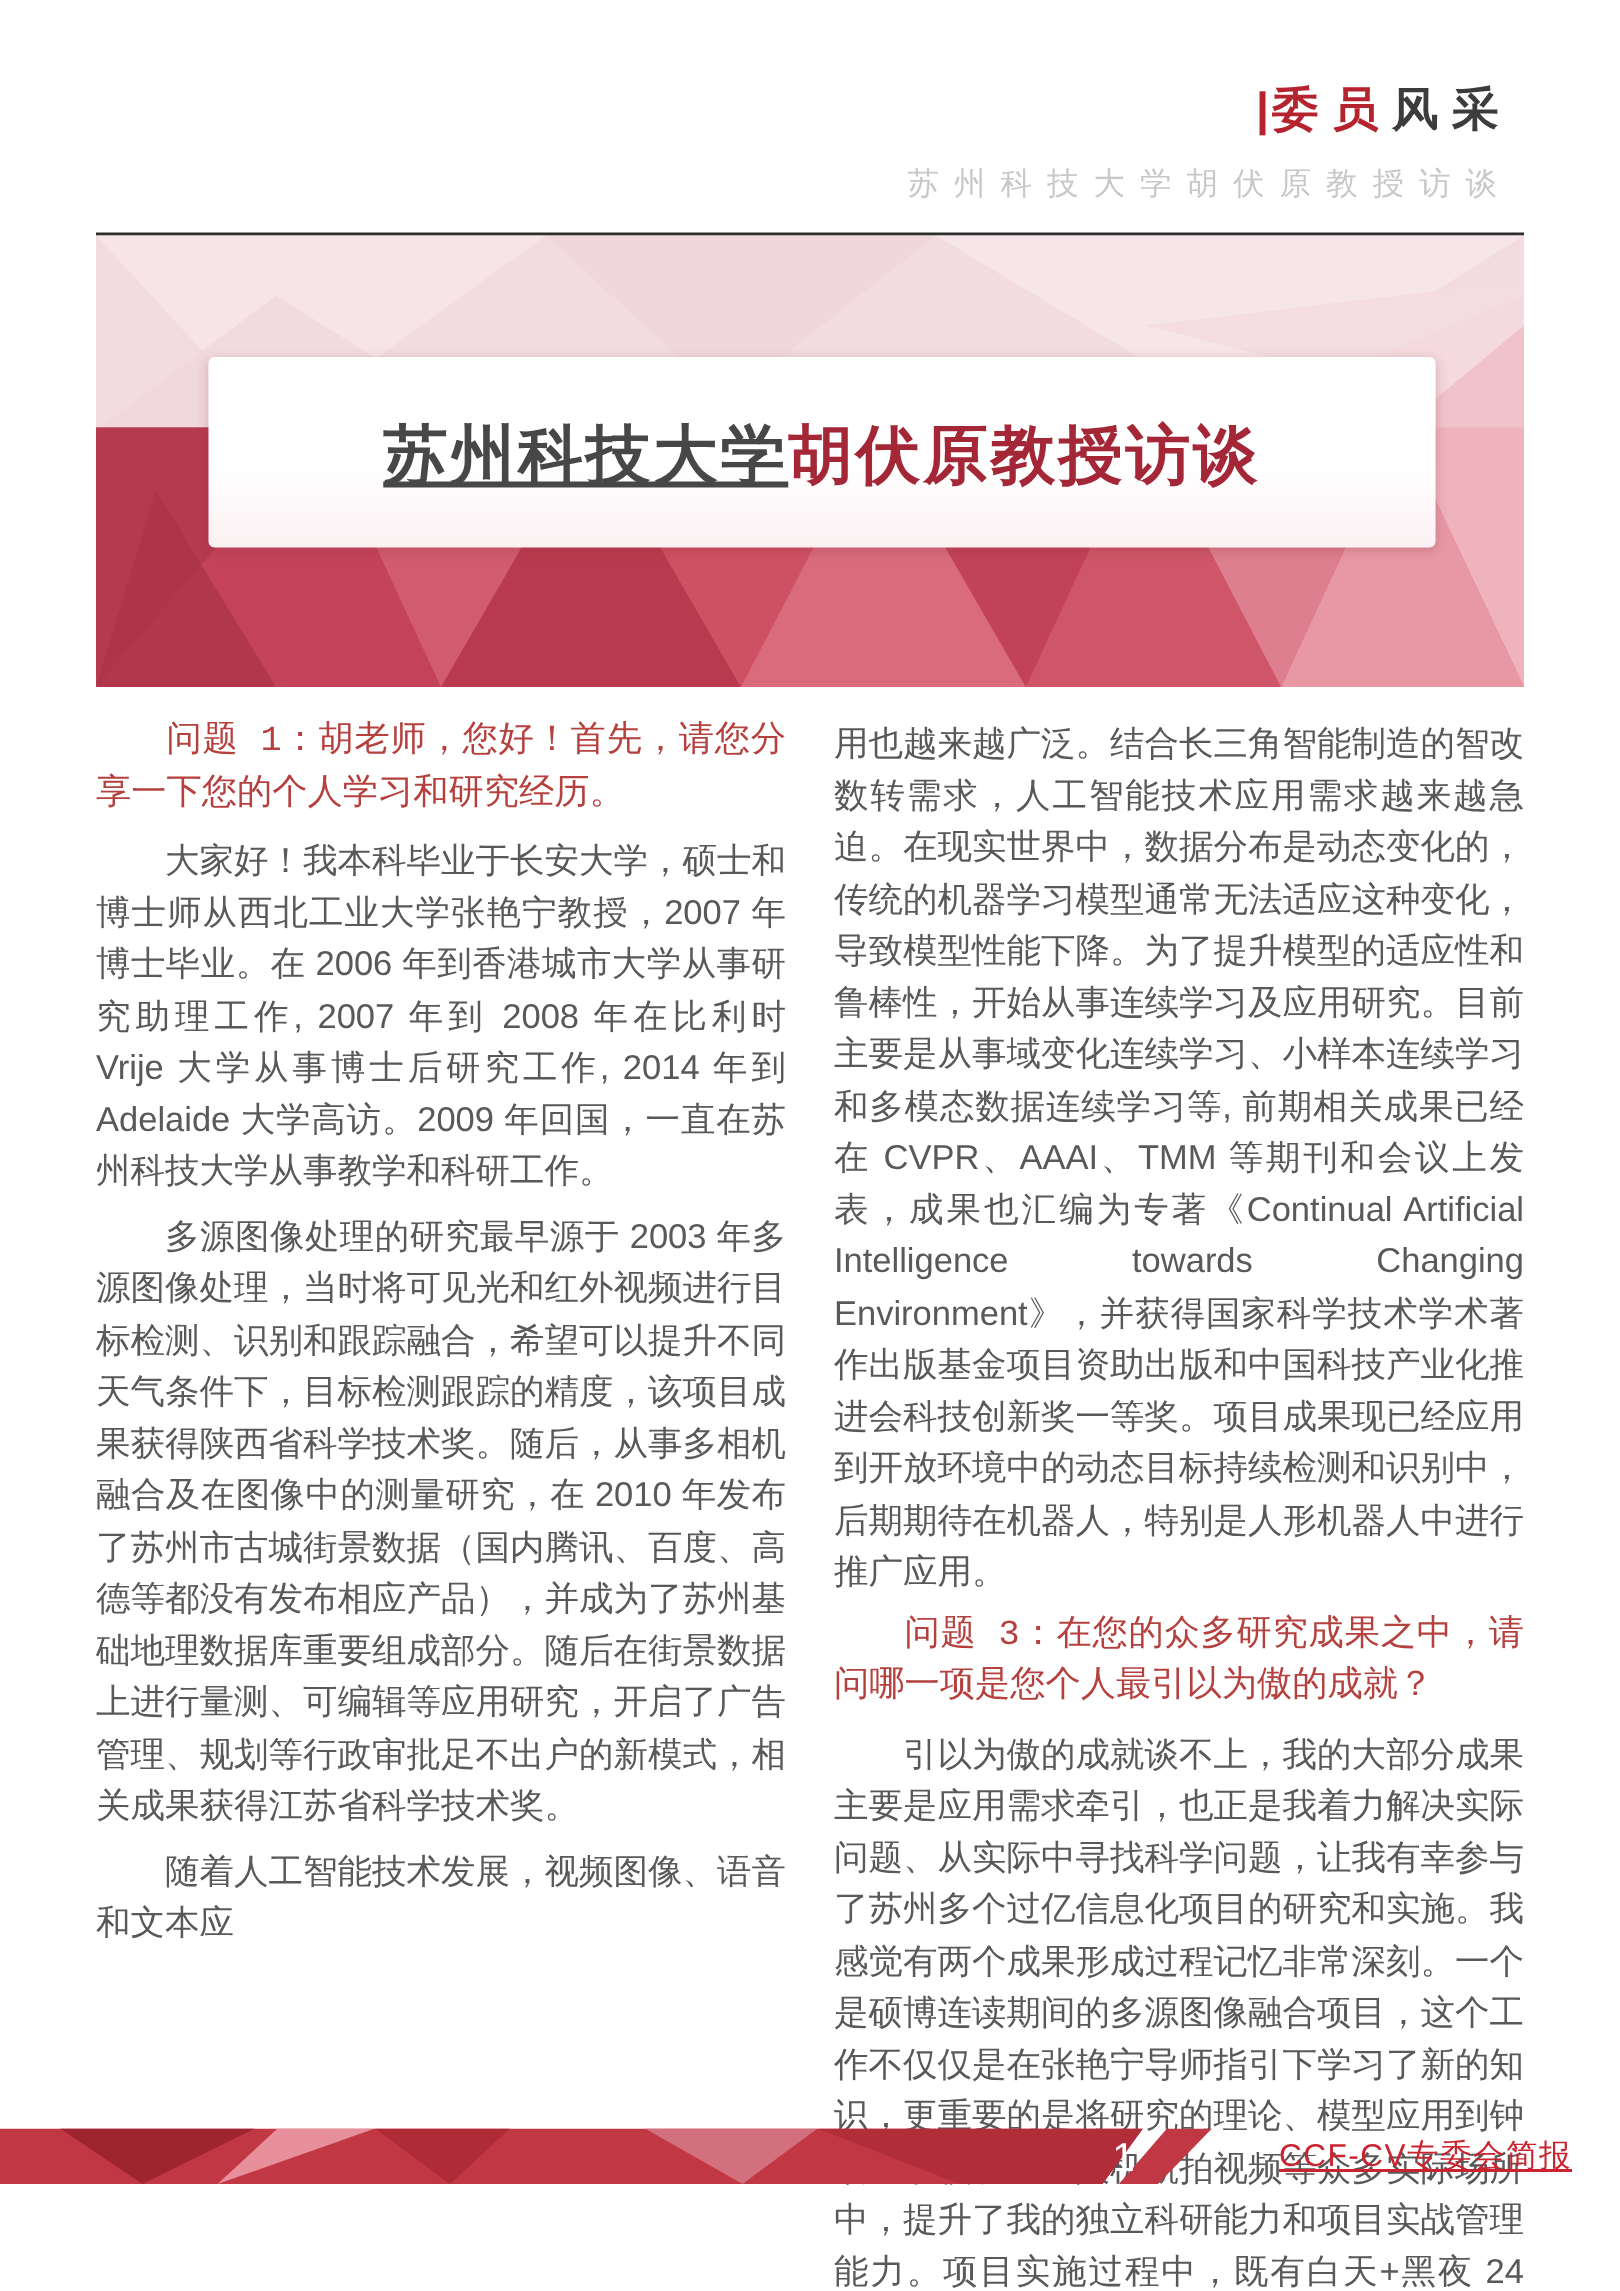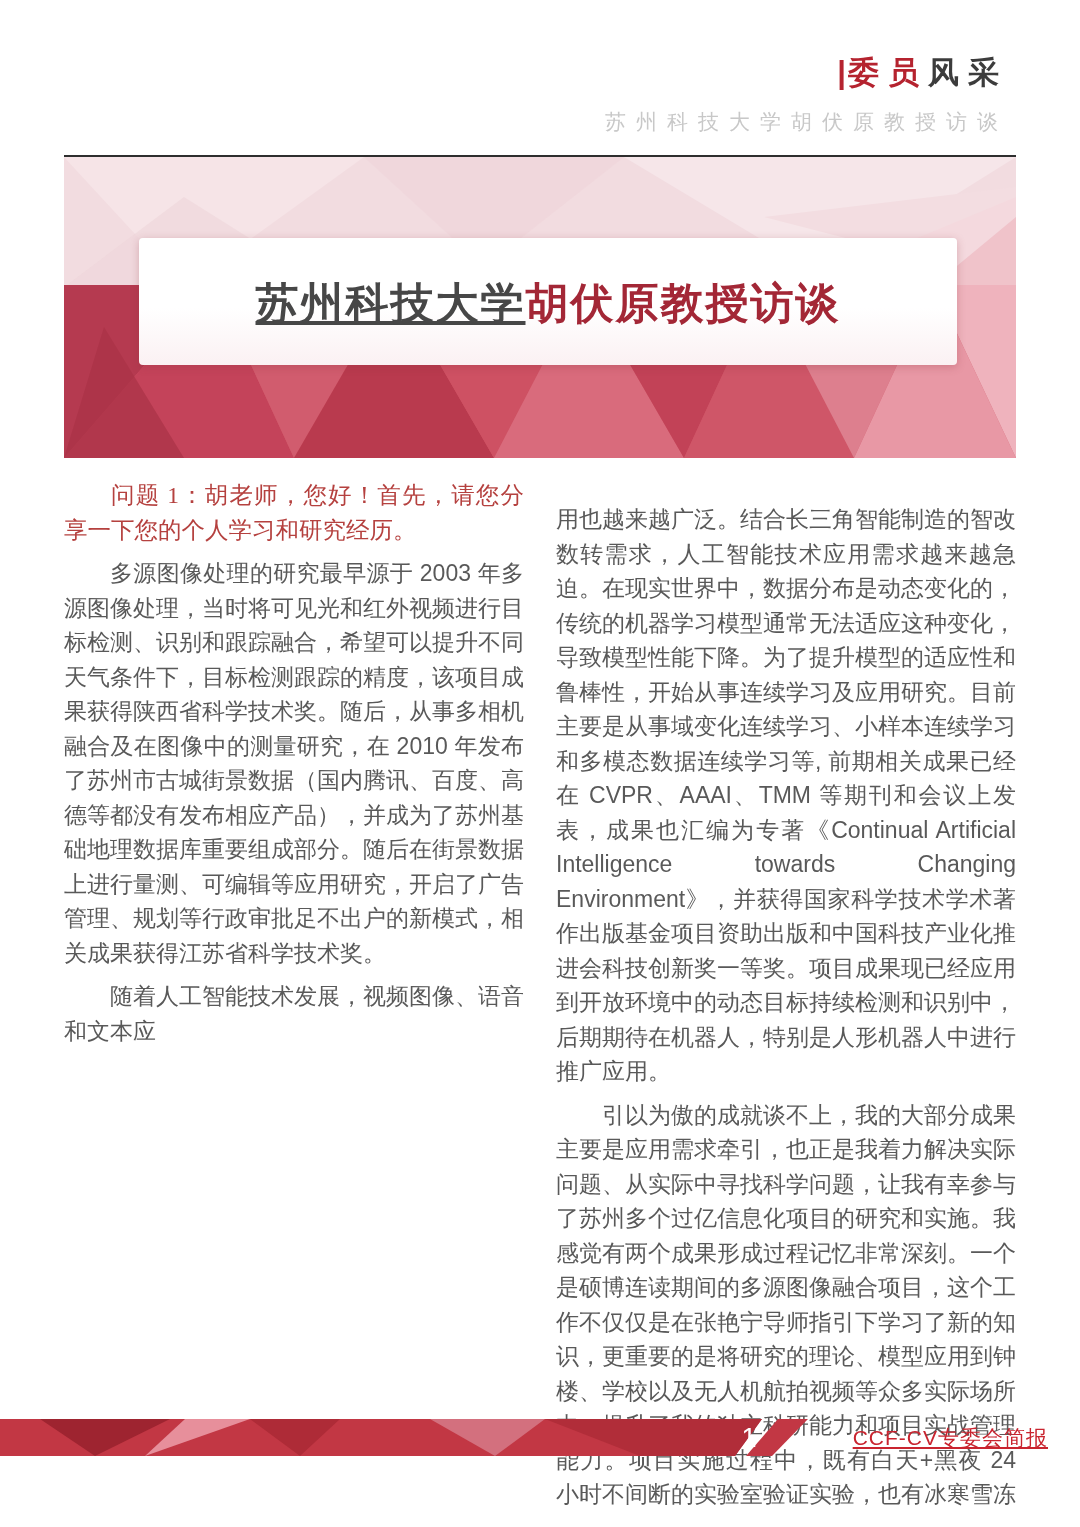--- a/index.html
+++ b/index.html
@@ -26,23 +26,23 @@
   .banner-title{font-size:43px;font-weight:bold;letter-spacing:2px;padding-top:4px;}
   .banner-title .t-dark{color:#474747;text-decoration:underline;}
   .banner-title .t-red{color:#a32736;}
 
   
   .col{position:absolute;top:478px;width:460px;}
   .col-left{left:64px;}
   .col-right{left:556px;}
   .col p{margin:0 0 9px 0;text-align:justify;}
   .col p.body{font-size:23px;line-height:34.5px;color:#595959;text-indent:2em;}
-  .col p.question{font-family:Liberation Serif, serif;font-size:23.5px;line-height:34.5px;
+  .col p.question{font-family:Liberation Mono, monospace;font-size:23.5px;line-height:34.5px;
                   color:#b5413f;text-indent:2em;}
-  .col p.no-indent{text-indent:0;margin-top:24px;}
+  .col p.no-indent{text-indent:0;}
   .col p.lead{text-indent:0;}
   .dropcap{font-size:44px;line-height:20px;color:#c03040;font-weight:normal;
            display:inline-block;transform:translateY(3px);margin-right:2px;}
 
   
   .footer-strip{position:absolute;left:0;top:1419px;width:1080px;height:37px;}
   .footer-pagenum{position:absolute;left:734px;top:1421px;width:30px;height:34px;
                   color:#ffffff;font-size:27px;line-height:34px;text-align:center;}
   .footer-brand{position:absolute;right:24px;top:1420px;height:36px;line-height:36px;
                 font-size:21px;color:#c9242f;letter-spacing:1px;white-space:nowrap;text-decoration:underline;}
@@ -83,25 +83,27 @@
       <polygon points="870,128 952,60 952,128" fill="#f0c3ca"></polygon>
       <polygon points="40,170 120,301 0,301" fill="#a93246" opacity="0.7"></polygon>
     </svg>
     <div class="banner-box">
       <div class="banner-title"><span class="t-dark">苏州科技大学</span><span class="t-red">胡伏原教授访谈</span></div>
     </div>
   </div>
 
   <div class="col col-left">
       <p class="question">问题 1：胡老师，您好！首先，请您分享一下您的个人学习和研究经历。</p>
+      <p class="body">大家好！我本科毕业于长安大学，硕士和博士师从西北工业大学张艳宁教授，2007 年博士毕业。在 2006 年到香港城市大学从事研究助理工作, 2007 年到 2008 年在比利时 Vrije 大学从事博士后研究工作, 2014 年到 Adelaide 大学高访。2009 年回国，一直在苏州科技大学从事教学和科研工作。</p>
       <p class="body">多源图像处理的研究最早源于 2003 年多源图像处理，当时将可见光和红外视频进行目标检测、识别和跟踪融合，希望可以提升不同天气条件下，目标检测跟踪的精度，该项目成果获得陕西省科学技术奖。随后，从事多相机融合及在图像中的测量研究，在 2010 年发布了苏州市古城街景数据（国内腾讯、百度、高德等都没有发布相应产品），并成为了苏州基础地理数据库重要组成部分。随后在街景数据上进行量测、可编辑等应用研究，开启了广告管理、规划等行政审批足不出户的新模式，相关成果获得江苏省科学技术奖。</p>
       <p class="body">随着人工智能技术发展，视频图像、语音和文本应</p>
     </div>
   <div class="col col-right">
       <p class="body no-indent">用也越来越广泛。结合长三角智能制造的智改数转需求，人工智能技术应用需求越来越急迫。在现实世界中，数据分布是动态变化的，传统的机器学习模型通常无法适应这种变化，导致模型性能下降。为了提升模型的适应性和鲁棒性，开始从事连续学习及应用研究。目前主要是从事域变化连续学习、小样本连续学习和多模态数据连续学习等, 前期相关成果已经在 CVPR、AAAI、TMM 等期刊和会议上发表，成果也汇编为专著《Continual Artificial Intelligence towards Changing Environment》，并获得国家科学技术学术著作出版基金项目资助出版和中国科技产业化推进会科技创新奖一等奖。项目成果现已经应用到开放环境中的动态目标持续检测和识别中，后期期待在机器人，特别是人形机器人中进行推广应用。</p>
+      <p class="question">问题 3：在您的众多研究成果之中，请问哪一项是您个人最引以为傲的成就？</p>
       <p class="body">引以为傲的成就谈不上，我的大部分成果主要是应用需求牵引，也正是我着力解决实际问题、从实际中寻找科学问题，让我有幸参与了苏州多个过亿信息化项目的研究和实施。我感觉有两个成果形成过程记忆非常深刻。一个是硕博连读期间的多源图像融合项目，这个工作不仅仅是在张艳宁导师指引下学习了新的知识，更重要的是将研究的理论、模型应用到钟楼、学校以及无人机航拍视频等众多实际场所中，提升了我的独立科研能力和项目实战管理能力。项目实施过程中，既有白天+黑夜 24 小时不间断的实验室验证实验，也有冰寒雪冻</p>
     </div>
 
   <svg class="footer-strip" width="1080" height="37" viewBox="0 0 1080 37">
     <polygon points="0,0 762,0 735,37 0,37" fill="#c23744"></polygon>
     <polygon points="40,0 170,0 95,37" fill="#9e2430"></polygon>
     <polygon points="185,0 250,0 145,37" fill="#e78f9b"></polygon>
     <polygon points="250,0 340,0 300,37" fill="#ae2b37"></polygon>
     <polygon points="430,0 545,0 495,37" fill="#d3707e"></polygon>
     <polygon points="545,0 762,0 735,37 640,37" fill="#b12d39"></polygon>

